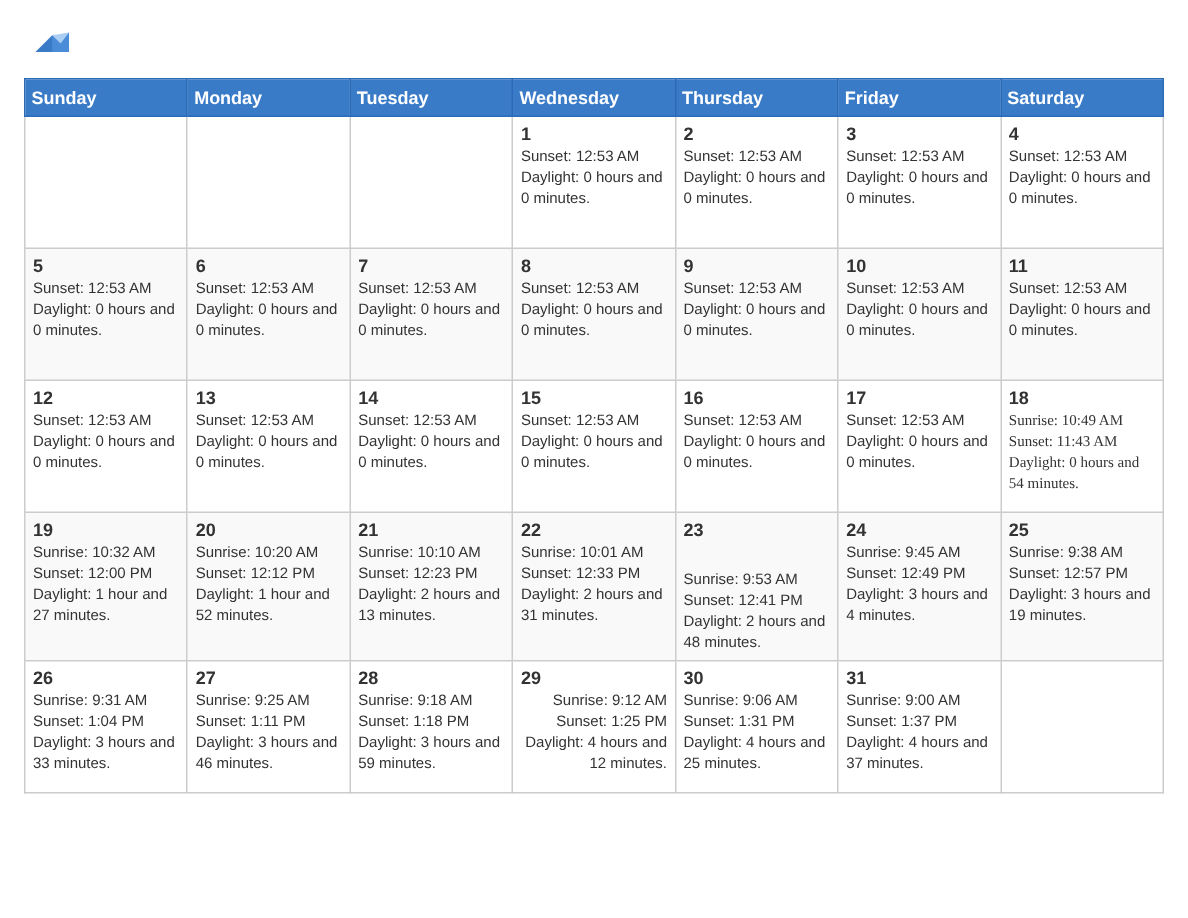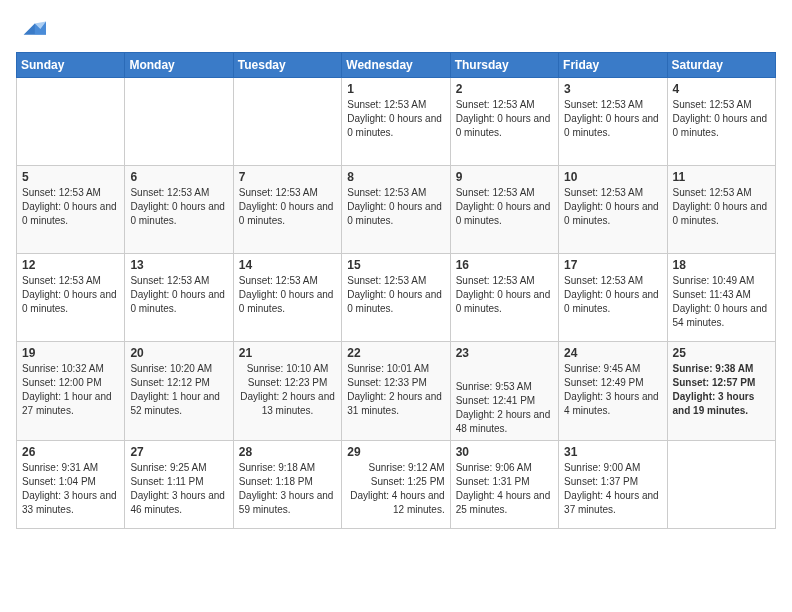--- a/index.html
+++ b/index.html
@@ -213,41 +213,41 @@
           <div class="day-info" style="white-space: pre-line;">Sunset: 12:53 AM
 Daylight: 0 hours and 0 minutes.</div>
         </td>
         <td>
           <span class="day-num">17</span>
           <div class="day-info" style="white-space: pre-line;">Sunset: 12:53 AM
 Daylight: 0 hours and 0 minutes.</div>
         </td>
         <td>
           <span class="day-num">18</span>
-          <div class="day-info" style="white-space: pre-line;">Sunrise: 10:49 AM
+          <div class="day-info" style="white-space: pre-line; font-family: Liberation Serif, serif;">Sunrise: 10:49 AM
 Sunset: 11:43 AM
 Daylight: 0 hours and 54 minutes.</div>
         </td>
       </tr>
       <tr>
         <td>
           <span class="day-num">19</span>
           <div class="day-info" style="white-space: pre-line;">Sunrise: 10:32 AM
 Sunset: 12:00 PM
 Daylight: 1 hour and 27 minutes.</div>
         </td>
         <td>
           <span class="day-num">20</span>
           <div class="day-info" style="white-space: pre-line;">Sunrise: 10:20 AM
 Sunset: 12:12 PM
 Daylight: 1 hour and 52 minutes.</div>
         </td>
         <td>
           <span class="day-num">21</span>
-          <div class="day-info" style="white-space: pre-line; text-align: center;">Sunrise: 10:10 AM
+          <div class="day-info" style="white-space: pre-line;">Sunrise: 10:10 AM
 Sunset: 12:23 PM
 Daylight: 2 hours and 13 minutes.</div>
         </td>
         <td>
           <span class="day-num">22</span>
           <div class="day-info" style="white-space: pre-line;">Sunrise: 10:01 AM
 Sunset: 12:33 PM
 Daylight: 2 hours and 31 minutes.</div>
         </td>
         <td>
@@ -257,21 +257,21 @@
 Daylight: 2 hours and 48 minutes.</div>
         </td>
         <td>
           <span class="day-num">24</span>
           <div class="day-info" style="white-space: pre-line;">Sunrise: 9:45 AM
 Sunset: 12:49 PM
 Daylight: 3 hours and 4 minutes.</div>
         </td>
         <td>
           <span class="day-num">25</span>
-          <div class="day-info" style="white-space: pre-line; font-weight: bold;">Sunrise: 9:38 AM
+          <div class="day-info" style="white-space: pre-line;">Sunrise: 9:38 AM
 Sunset: 12:57 PM
 Daylight: 3 hours and 19 minutes.</div>
         </td>
       </tr>
       <tr>
         <td>
           <span class="day-num">26</span>
           <div class="day-info" style="white-space: pre-line;">Sunrise: 9:31 AM
 Sunset: 1:04 PM
 Daylight: 3 hours and 33 minutes.</div>

